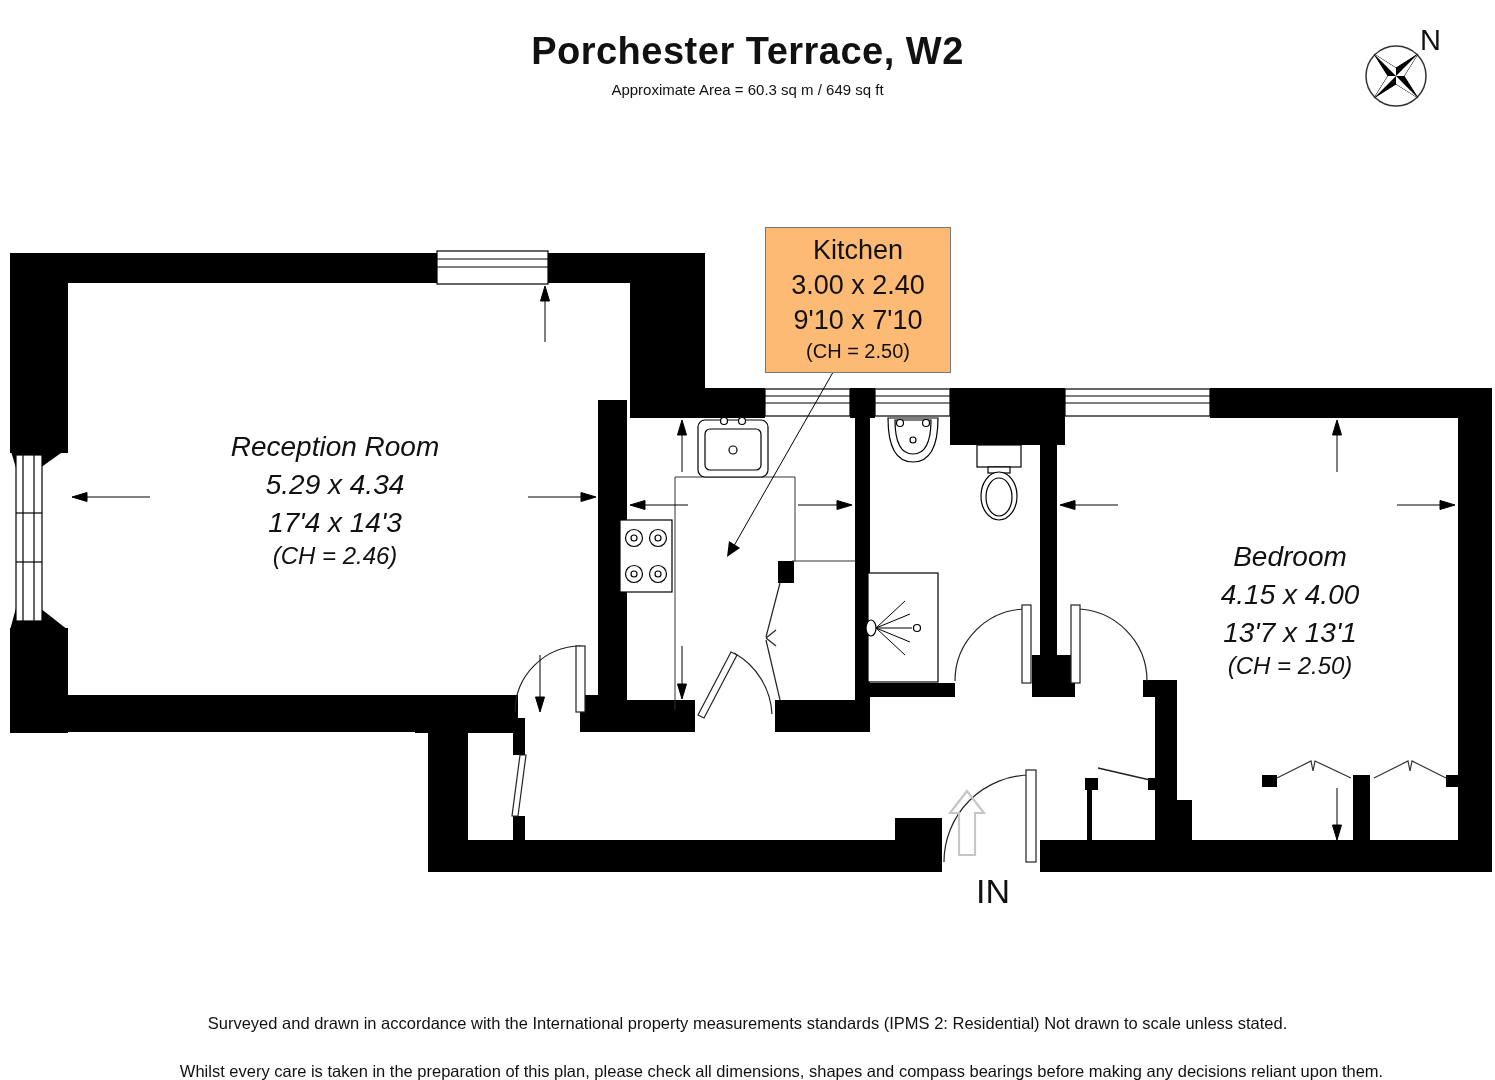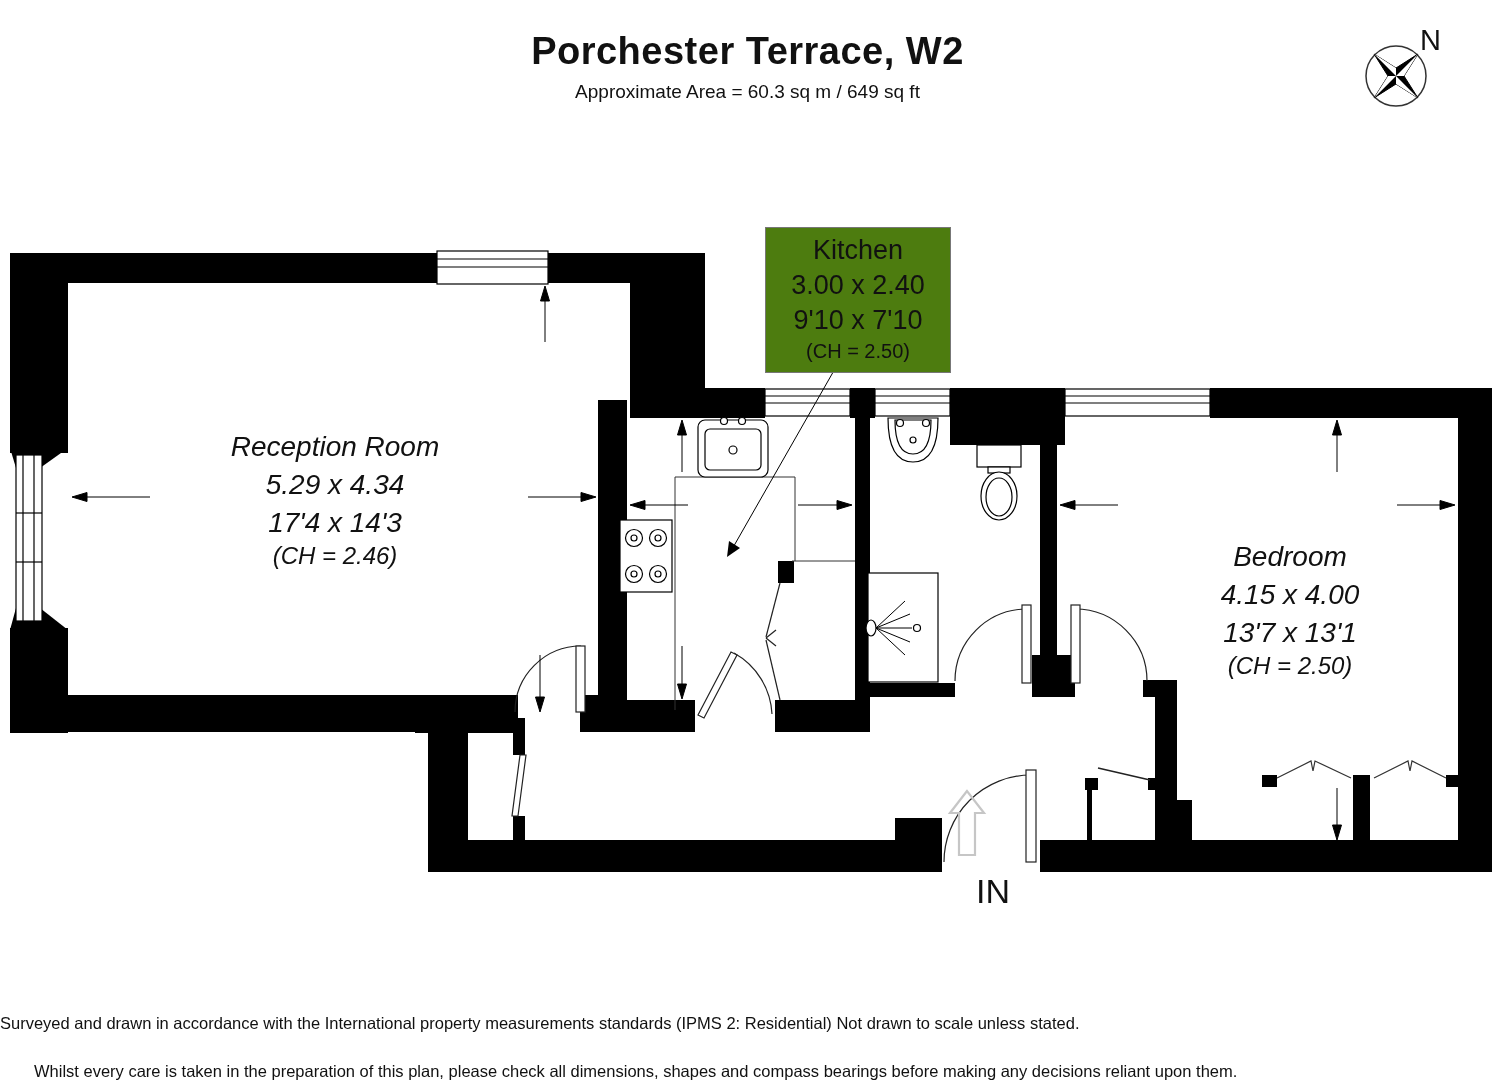--- a/index.html
+++ b/index.html
@@ -1,33 +1,33 @@
 <!DOCTYPE html>
 <html><head>
 <meta charset="utf-8">
 <style>
   html,body{margin:0;padding:0;background:#fff;}
   #page{position:relative;width:1495px;height:1080px;background:#ffffff;overflow:hidden;
         font-family:"Liberation Sans", sans-serif;color:#111;}
   #plan-svg{position:absolute;left:0;top:0;width:1495px;height:1080px;}
   .hdr{position:absolute;left:0;width:100%;text-align:center;}
   #title{top:30px;font-size:38px;font-weight:bold;letter-spacing:.5px;}
-  #subtitle{top:81px;font-size:19px;}
+  #subtitle{top:81px;font-size:15px;}
   .room-label{position:absolute;text-align:center;color:#111;font-style:italic;}
   .room-name,.room-dim{font-size:28px;line-height:38px;}
   .room-ch{font-size:24px;line-height:28px;}
-  #kitchen-box{position:absolute;left:765px;top:227px;width:184px;background:#4d7c0f;
+  #kitchen-box{position:absolute;left:765px;top:227px;width:184px;background:#fdba74;
                border:1px solid #777;text-align:center;padding:5px 0 7px 0;z-index:3;}
   #kitchen-box .room-name,#kitchen-box .room-dim{font-size:27px;line-height:35px;}
   #kitchen-box .room-ch{font-size:20px;line-height:27px;}
   #reception-label{left:185px;top:428px;width:300px;}
   #bedroom-label{left:1140px;top:538px;width:300px;}
   #in-label{position:absolute;left:953px;top:872px;width:80px;text-align:center;
             font-size:34px;color:#111;}
-  .footer-line{position:absolute;left:0;width:100%;text-align:left;font-size:16.5px;color:#111;}
+  .footer-line{position:absolute;left:0;width:100%;text-align:center;font-size:16.5px;color:#111;}
   #footer1{top:1014px;}
   #footer2{top:1062px;padding-left:34px;}
   #compass-n{position:absolute;left:1420px;top:24px;font-size:29px;color:#111;}
 </style>
 </head>
 <body>
 
 <div id="page">
 
   <svg id="plan-svg" viewBox="0 0 1495 1080" xmlns="http://www.w3.org/2000/svg">

